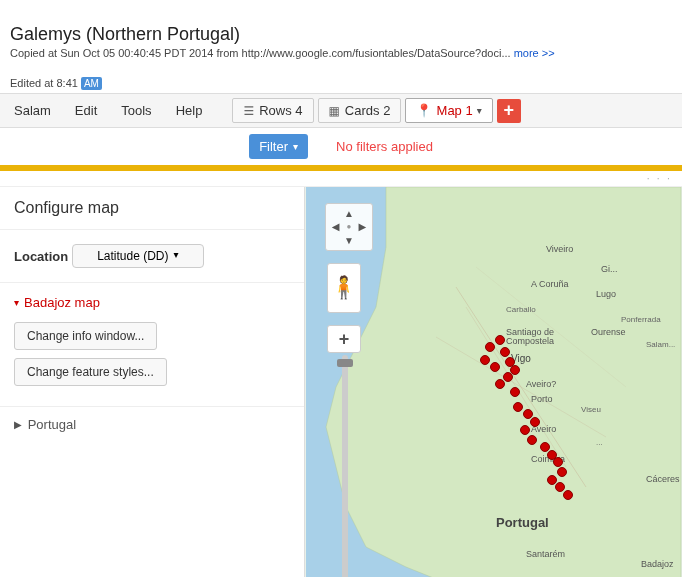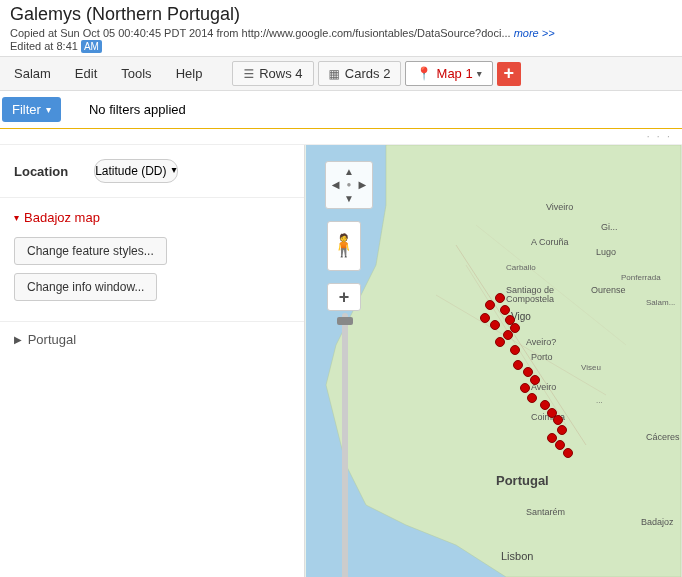--- a/index.html
+++ b/index.html
@@ -1,54 +1,54 @@
 <!DOCTYPE html>
 <html><head>
   <meta charset="utf-8">
   <style>
     * { box-sizing: border-box; margin: 0; padding: 0; }
     body { font-family: Arial, sans-serif; font-size: 13px; background: #fff; width: 682px; height: 577px; overflow: hidden; }
 
     
-    #header { padding: 4px 10px 4px 10px; border-bottom: 1px solid #ddd; }
+    #header { padding: 24px 10px 4px 10px; border-bottom: 1px solid #ddd; }
     #title { font-size: 18px; font-weight: normal; color: #222; margin-bottom: 2px; }
     #copied-line { font-size: 11px; color: #444; }
-    #copied-line a { color: #1155cc; text-decoration: none; font-style: italic; }
-    #edited-line { font-size: 11px; color: #444; margin-top: 1px; }
+    #copied-line a { color: #1155cc; text-decoration: none; }
+    #edited-line { font-size: 11px; color: #444; margin-top: 18px; }
     .am-badge { background: #4a90d9; color: #fff; font-size: 10px; padding: 1px 3px; border-radius: 2px; }
 
     
     #menubar { display: flex; align-items: center; padding: 4px 10px; border-bottom: 1px solid #ddd; background: #f5f5f5; }
     .menu-item { font-size: 13px; color: #333; cursor: pointer; margin-right: 16px; padding: 2px 4px; }
     .tab { display: flex; align-items: center; border: 1px solid #ccc; border-radius: 2px; padding: 4px 10px; margin-right: 4px; cursor: pointer; background: #f8f8f8; font-size: 13px; color: #333; }
     .tab-icon { margin-right: 5px; color: #666; font-size: 12px; }
     .tab-map { display: flex; align-items: center; border: 1px solid #aaa; border-radius: 2px; padding: 4px 10px; margin-right: 4px; cursor: pointer; background: #fff; font-size: 13px; color: #c00; }
     .tab-map .chevron { margin-left: 4px; font-size: 10px; color: #555; }
     .pin-icon { color: #c00; margin-right: 4px; }
     .add-tab { background: #e74c3c; color: #fff; border: none; border-radius: 2px; width: 24px; height: 24px; font-size: 18px; cursor: pointer; display: flex; align-items: center; justify-content: center; font-weight: bold; }
 
     
-    #filterbar { display: flex; align-items: center; padding: 6px 2px; border-bottom: 1px solid #eab308; background: #fff; }
+    #filterbar { display: flex; align-items: center; padding: 6px 2px; border-bottom: 6px solid #eab308; background: #fff; justify-content: center; }
     .filter-btn { background: #4a90d9; color: #fff; border: none; border-radius: 3px; padding: 5px 10px; font-size: 13px; cursor: pointer; display: flex; align-items: center; }
     .filter-btn .chevron { margin-left: 5px; font-size: 10px; }
-    #filter-status { margin-left: 28px; color: #000000; font-size: 13px; }
+    #filter-status { margin-left: 28px; color: #ef4444; font-size: 13px; }
 
     
     #collapse-dots { text-align: right; padding: 2px 10px; color: #aaa; font-size: 10px; letter-spacing: 2px; border-bottom: 1px solid #eee; }
 
     
     #main { display: flex; height: calc(577px - 145px); }
 
     
     #left-panel { width: 305px; min-width: 305px; border-right: 1px solid #ddd; padding: 0; background: #fff; overflow-y: auto; }
     #configure-header { padding: 12px 14px; font-size: 16px; color: #333; font-weight: normal; border-bottom: 1px solid #eee; }
 
     #location-row { display: flex; align-items: center; padding: 14px 14px; border-bottom: 1px solid #eee; }
-    #location-label { font-size: 13px; color: #333; margin-right: 26px; font-weight: bold; }
-    .dropdown-btn { border: 1px solid #ccc; border-radius: 11px; background: #f8f8f8; padding: 4px 0; font-size: 12px; cursor: pointer; display: flex; }
+    #location-label { font-size: 13px; color: #333; margin-right: 4px; font-weight: bold; }
+    .dropdown-btn { border: 1px solid #ccc; border-radius: 4px; background: #f8f8f8; padding: 4px 24px; font-size: 12px; cursor: pointer; display: flex; }
     .dropdown-btn .chevron { margin-left: 5px; font-size: 10px; }
 
     #feature-map-section { padding: 12px 14px; }
     #feature-map-title { color: #c00; font-size: 13px; margin-bottom: 12px; display: flex; align-items: center; }
     #feature-map-title .triangle { margin-right: 5px; font-size: 10px; color: #c00; }
 
     .action-btn { border: 1px solid #ccc; border-radius: 3px; background: #f8f8f8; padding: 6px 12px; font-size: 12px; cursor: pointer; color: #333; display: inline-block; margin-bottom: 8px; }
 
     #heatmap-section { padding: 10px 14px; border-top: 1px solid #eee; }
     #heatmap-title { color: #555; font-size: 13px; display: flex; align-items: center; cursor: pointer; }
@@ -116,39 +116,40 @@
     <span class="chevron">▾</span>
   </button>
   <span id="filter-status">No filters applied</span>
 </div>
 
 <div id="collapse-dots">· · ·</div>
 
 <div id="main">
 
   <div id="left-panel">
+    <div id="configure-header">Configure map</div>
 
     <div id="location-row">
       <span id="location-label">Location</span>
       <button class="dropdown-btn">
         <span>Latitude (DD)</span>
         <span class="chevron">▾</span>
       </button>
     </div>
 
     <div id="feature-map-section">
       <div id="feature-map-title">
         <span class="triangle">▾</span>
         <span>Badajoz map</span>
       </div>
       <div>
+        <button class="action-btn">Change info window...</button>
+      </div>
+      <div>
         <button class="action-btn">Change feature styles...</button>
-      </div>
-      <div>
-        <button class="action-btn">Change info window...</button>
       </div>
     </div>
 
     <div id="heatmap-section">
       <div id="heatmap-title">
         <span class="triangle">▶</span>
         <span>Portugal</span>
       </div>
     </div>
   </div>

